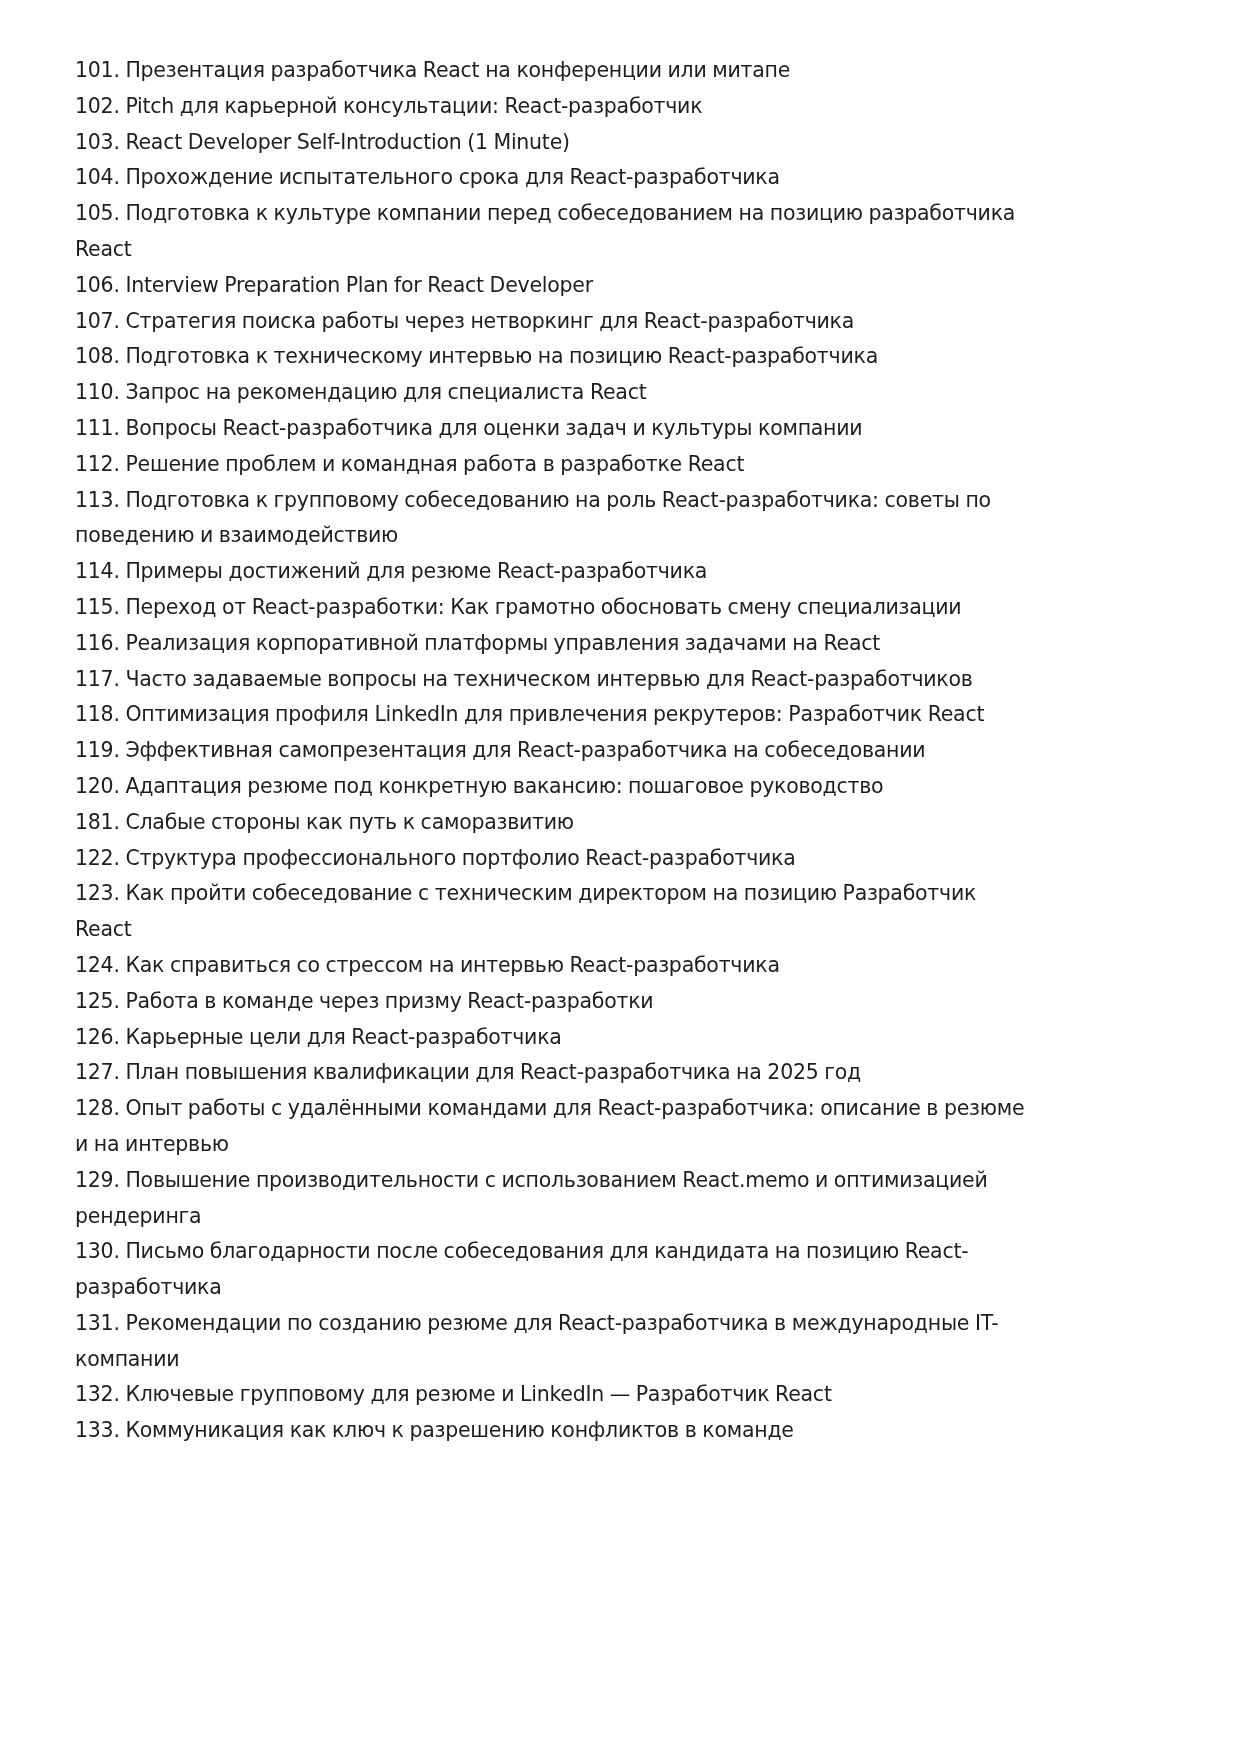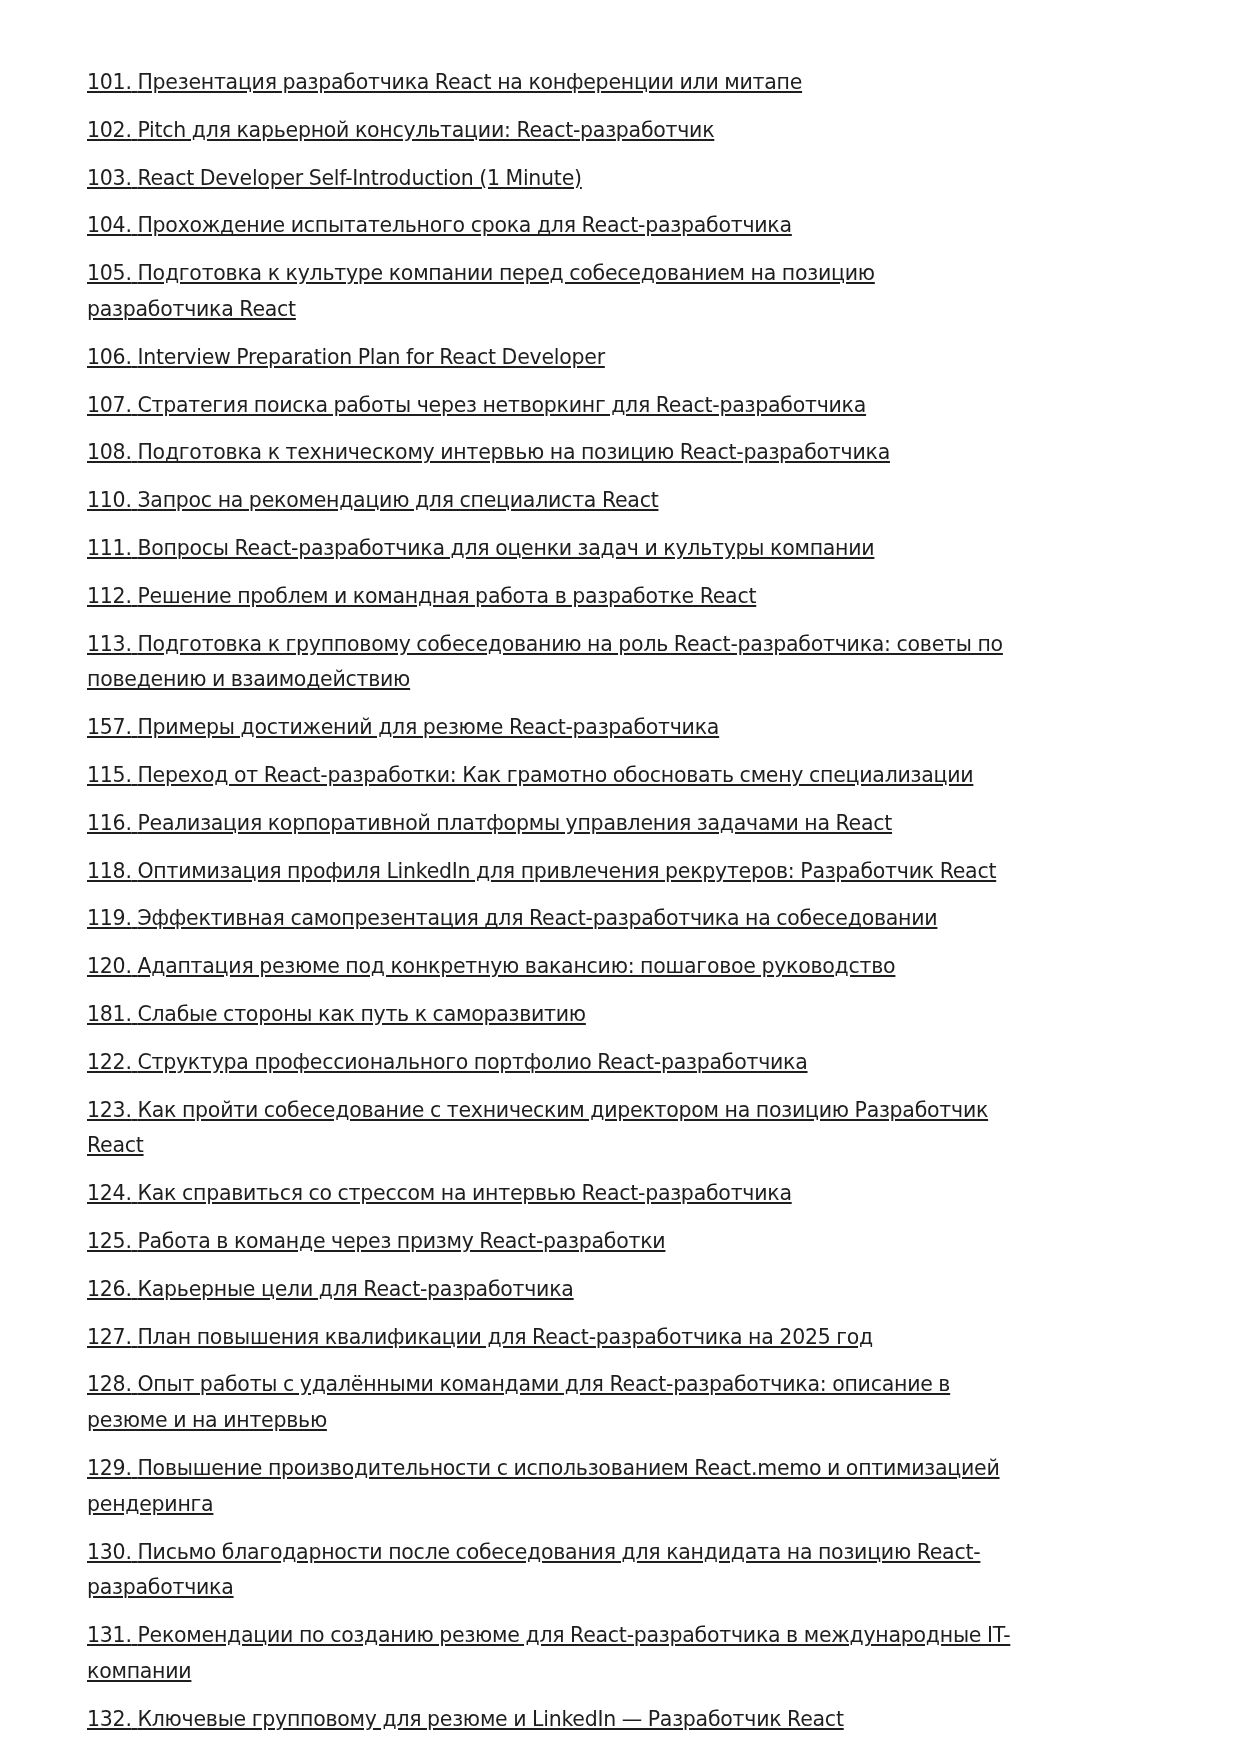--- a/index.html
+++ b/index.html
@@ -15,45 +15,45 @@
     top: 53px;
     width: 950px;
     font-family: "DejaVu Sans", sans-serif;
     font-size: 20.5px;
     line-height: 35.8px;
     color: #1e1e1e;
     letter-spacing: -0.25px;
     word-spacing: -0.5px;
   }
   .item {
-    margin: 12px;
+    margin: 0;
     padding: 0;
-    text-decoration: underline;
   }
 </style>
 </head>
 <body>
 
 <div class="page">
   <div id="list">
       <p class="item"><span>101.</span> <span>Презентация разработчика React на конференции или митапе</span></p>
       <p class="item"><span>102.</span> <span>Pitch для карьерной консультации: React-разработчик</span></p>
       <p class="item"><span>103.</span> <span>React Developer Self-Introduction (1 Minute)</span></p>
       <p class="item"><span>104.</span> <span>Прохождение испытательного срока для React-разработчика</span></p>
       <p class="item"><span>105.</span> <span>Подготовка к культуре компании перед собеседованием на позицию разработчика React</span></p>
       <p class="item"><span>106.</span> <span>Interview Preparation Plan for React Developer</span></p>
       <p class="item"><span>107.</span> <span>Стратегия поиска работы через нетворкинг для React-разработчика</span></p>
       <p class="item"><span>108.</span> <span>Подготовка к техническому интервью на позицию React-разработчика</span></p>
       <p class="item"><span>110.</span> <span>Запрос на рекомендацию для специалиста React</span></p>
       <p class="item"><span>111.</span> <span>Вопросы React-разработчика для оценки задач и культуры компании</span></p>
       <p class="item"><span>112.</span> <span>Решение проблем и командная работа в разработке React</span></p>
       <p class="item"><span>113.</span> <span>Подготовка к групповому собеседованию на роль React-разработчика: советы по поведению и взаимодействию</span></p>
-      <p class="item"><span>157.</span> <span>Примеры достижений для резюме React-разработчика</span></p>
+      <p class="item"><span>114.</span> <span>Примеры достижений для резюме React-разработчика</span></p>
       <p class="item"><span>115.</span> <span>Переход от React-разработки: Как грамотно обосновать смену специализации</span></p>
       <p class="item"><span>116.</span> <span>Реализация корпоративной платформы управления задачами на React</span></p>
+      <p class="item"><span>117.</span> <span>Часто задаваемые вопросы на техническом интервью для React-разработчиков</span></p>
       <p class="item"><span>118.</span> <span>Оптимизация профиля LinkedIn для привлечения рекрутеров: Разработчик React</span></p>
       <p class="item"><span>119.</span> <span>Эффективная самопрезентация для React-разработчика на собеседовании</span></p>
       <p class="item"><span>120.</span> <span>Адаптация резюме под конкретную вакансию: пошаговое руководство</span></p>
       <p class="item"><span>181.</span> <span>Слабые стороны как путь к саморазвитию</span></p>
       <p class="item"><span>122.</span> <span>Структура профессионального портфолио React-разработчика</span></p>
       <p class="item"><span>123.</span> <span>Как пройти собеседование с техническим директором на позицию Разработчик React</span></p>
       <p class="item"><span>124.</span> <span>Как справиться со стрессом на интервью React-разработчика</span></p>
       <p class="item"><span>125.</span> <span>Работа в команде через призму React-разработки</span></p>
       <p class="item"><span>126.</span> <span>Карьерные цели для React-разработчика</span></p>
       <p class="item"><span>127.</span> <span>План повышения квалификации для React-разработчика на 2025 год</span></p>

